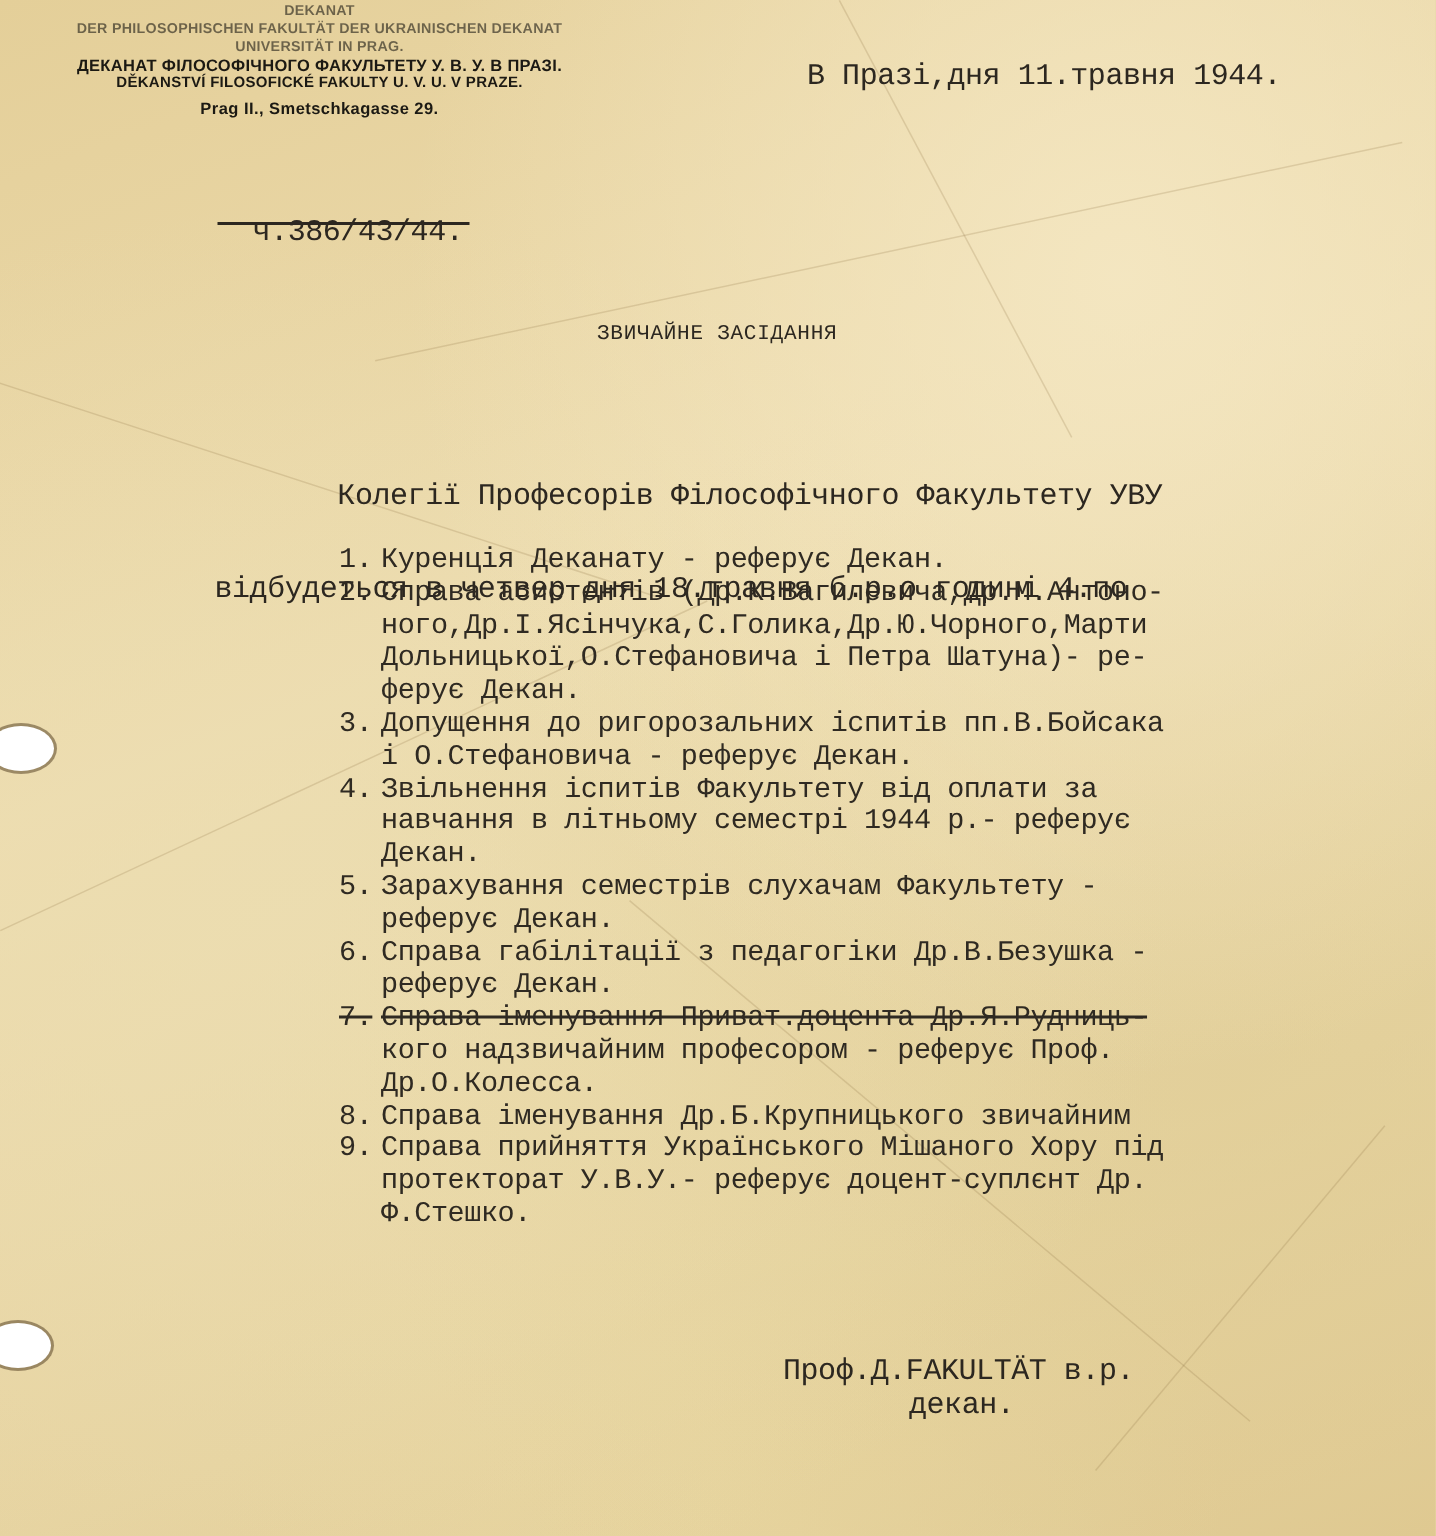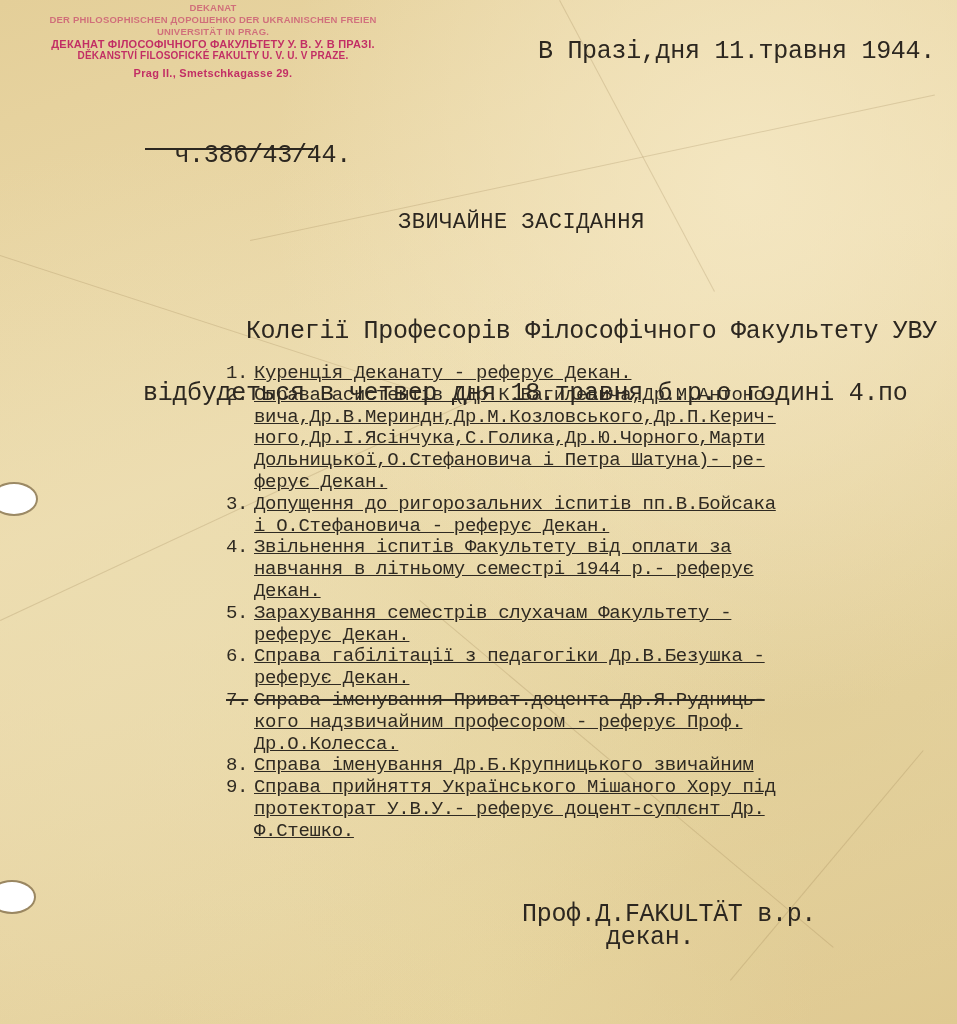--- a/index.html
+++ b/index.html
@@ -15,59 +15,59 @@
       font-family: "Liberation Mono", "DejaVu Sans Mono", monospace;
       color: #2f2a22;
     }
     .crease { position: absolute; background: rgba(140,115,70,0.22); height: 1px; transform-origin: 0 0; }
     .hole {
       position: absolute; background: #ffffff; border-radius: 50%;
       box-shadow: 0 0 0 2px rgba(90,70,40,0.55);
     }
     .stamp {
       position: absolute; left: 28px; top: 2px; width: 370px;
-      color: #be185d; text-align: center; font-family: "Liberation Sans", "DejaVu Sans", sans-serif;
+      color: #000000; text-align: center; font-family: "Liberation Sans", "DejaVu Sans", sans-serif;
       font-weight: bold; opacity: 0.88;
     }
     .stamp .l { font-size: 10px; line-height: 12px; letter-spacing: 0.2px; white-space: nowrap; }
     .stamp .l.faint { opacity: 0.6; font-size: 9.5px; }
     .stamp .l.big { font-size: 11px; }
     .stamp .l.addr { font-size: 11px; margin-top: 5px; letter-spacing: 0.3px; }
-    .typed { position: absolute; white-space: pre; font-size: 25px; line-height: 20px; letter-spacing: -0.3px; color: #2c2720; }
+    .typed { position: absolute; white-space: pre; font-size: 20px; line-height: 20px; letter-spacing: -0.3px; color: #2c2720; }
     .date { left: 538px; top: 42px; }
     .refnum { left: 145px; top: 126px; }
     .refnum .u { position: absolute; left: 0; top: 22px; width: 168px; height: 2px; background: #2c2720; }
-    .title { left: 398px; top: 213px; letter-spacing: 0.5px; font-size: 22px; }
+    .title { left: 398px; top: 213px; letter-spacing: 0.5px; font-size: 14px; }
     .para { left: 143px; top: 282px; }
     .para div { height: 22px; }
     .agenda { position: absolute; left: 226px; top: 363px; }
     .agenda .item { position: relative; }
     .agenda .line { white-space: pre; font-size: 19px; line-height: 21px; height: 21.8px; letter-spacing: -0.3px; }
     .agenda .num { position: absolute; left: 0; }
-    .agenda .txt { padding-left: 28px; text-decoration: underline; }
+    .agenda .txt { padding-left: 28px; }
     .agenda .strike { text-decoration: line-through; text-decoration-thickness: 2px; }
     .sig { left: 522px; top: 905px; }
     .sig2 { left: 606px; top: 928px; }
   </style>
 </head>
 <body>
 
 <div class="crease" style="left:560px;top:0;width:330px;transform:rotate(62deg);"></div>
 <div class="crease" style="left:250px;top:240px;width:700px;transform:rotate(-12deg);"></div>
 <div class="crease" style="left:0;top:255px;width:460px;transform:rotate(18deg);"></div>
 <div class="crease" style="left:420px;top:600px;width:540px;transform:rotate(40deg);"></div>
 <div class="crease" style="left:0;top:620px;width:520px;transform:rotate(-25deg);"></div>
 <div class="crease" style="left:730px;top:980px;width:300px;transform:rotate(-50deg);"></div>
 
 <div class="hole" style="left:-8px;top:484px;width:44px;height:30px;"></div>
 <div class="hole" style="left:-10px;top:882px;width:44px;height:30px;"></div>
 
 <div class="stamp">
   <div class="l faint">DEKANAT</div>
-  <div class="l faint">DER PHILOSOPHISCHEN ДОРОШЕНКО DER UKRAINISCHEN FREIEN</div>
+  <div class="l faint">DER PHILOSOPHISCHEN FAKULTÄT DER UKRAINISCHEN DEKANAT</div>
   <div class="l faint">UNIVERSITÄT IN PRAG.</div>
   <div class="l big">ДЕКАНАТ ФІЛОСОФІЧНОГО ФАКУЛЬТЕТУ У. В. У. В ПРАЗІ.</div>
   <div class="l">DĚKANSTVÍ FILOSOFICKÉ FAKULTY U. V. U. V PRAZE.</div>
   <div class="l addr">Prag II., Smetschkagasse 29.</div>
 </div>
 
 <div class="typed date">В Празі,дня 11.травня 1944.</div>
 
 <div class="typed refnum">
   <span>ч.386/43/44.</span>
@@ -82,21 +82,20 @@
 </div>
 
 <div class="agenda">
   <div class="item">
     <span class="line num">1.</span>
     <div class="line txt">Куренція Деканату - реферує Декан.</div>
   </div>
   <div class="item">
     <span class="line num">2.</span>
     <div class="line txt">Справа асистентів (Др.К.Вагилевича,Др.М.Антоно-</div>
-    <div class="line txt">вича,Др.В.Мериндн,Др.М.Козловського,Др.П.Керич-</div>
     <div class="line txt">ного,Др.І.Ясінчука,С.Голика,Др.Ю.Чорного,Марти</div>
     <div class="line txt">Дольницької,О.Стефановича і Петра Шатуна)- ре-</div>
     <div class="line txt">ферує Декан.</div>
   </div>
   <div class="item">
     <span class="line num">3.</span>
     <div class="line txt">Допущення до ригорозальних іспитів пп.В.Бойсака</div>
     <div class="line txt">і О.Стефановича - реферує Декан.</div>
   </div>
   <div class="item">

